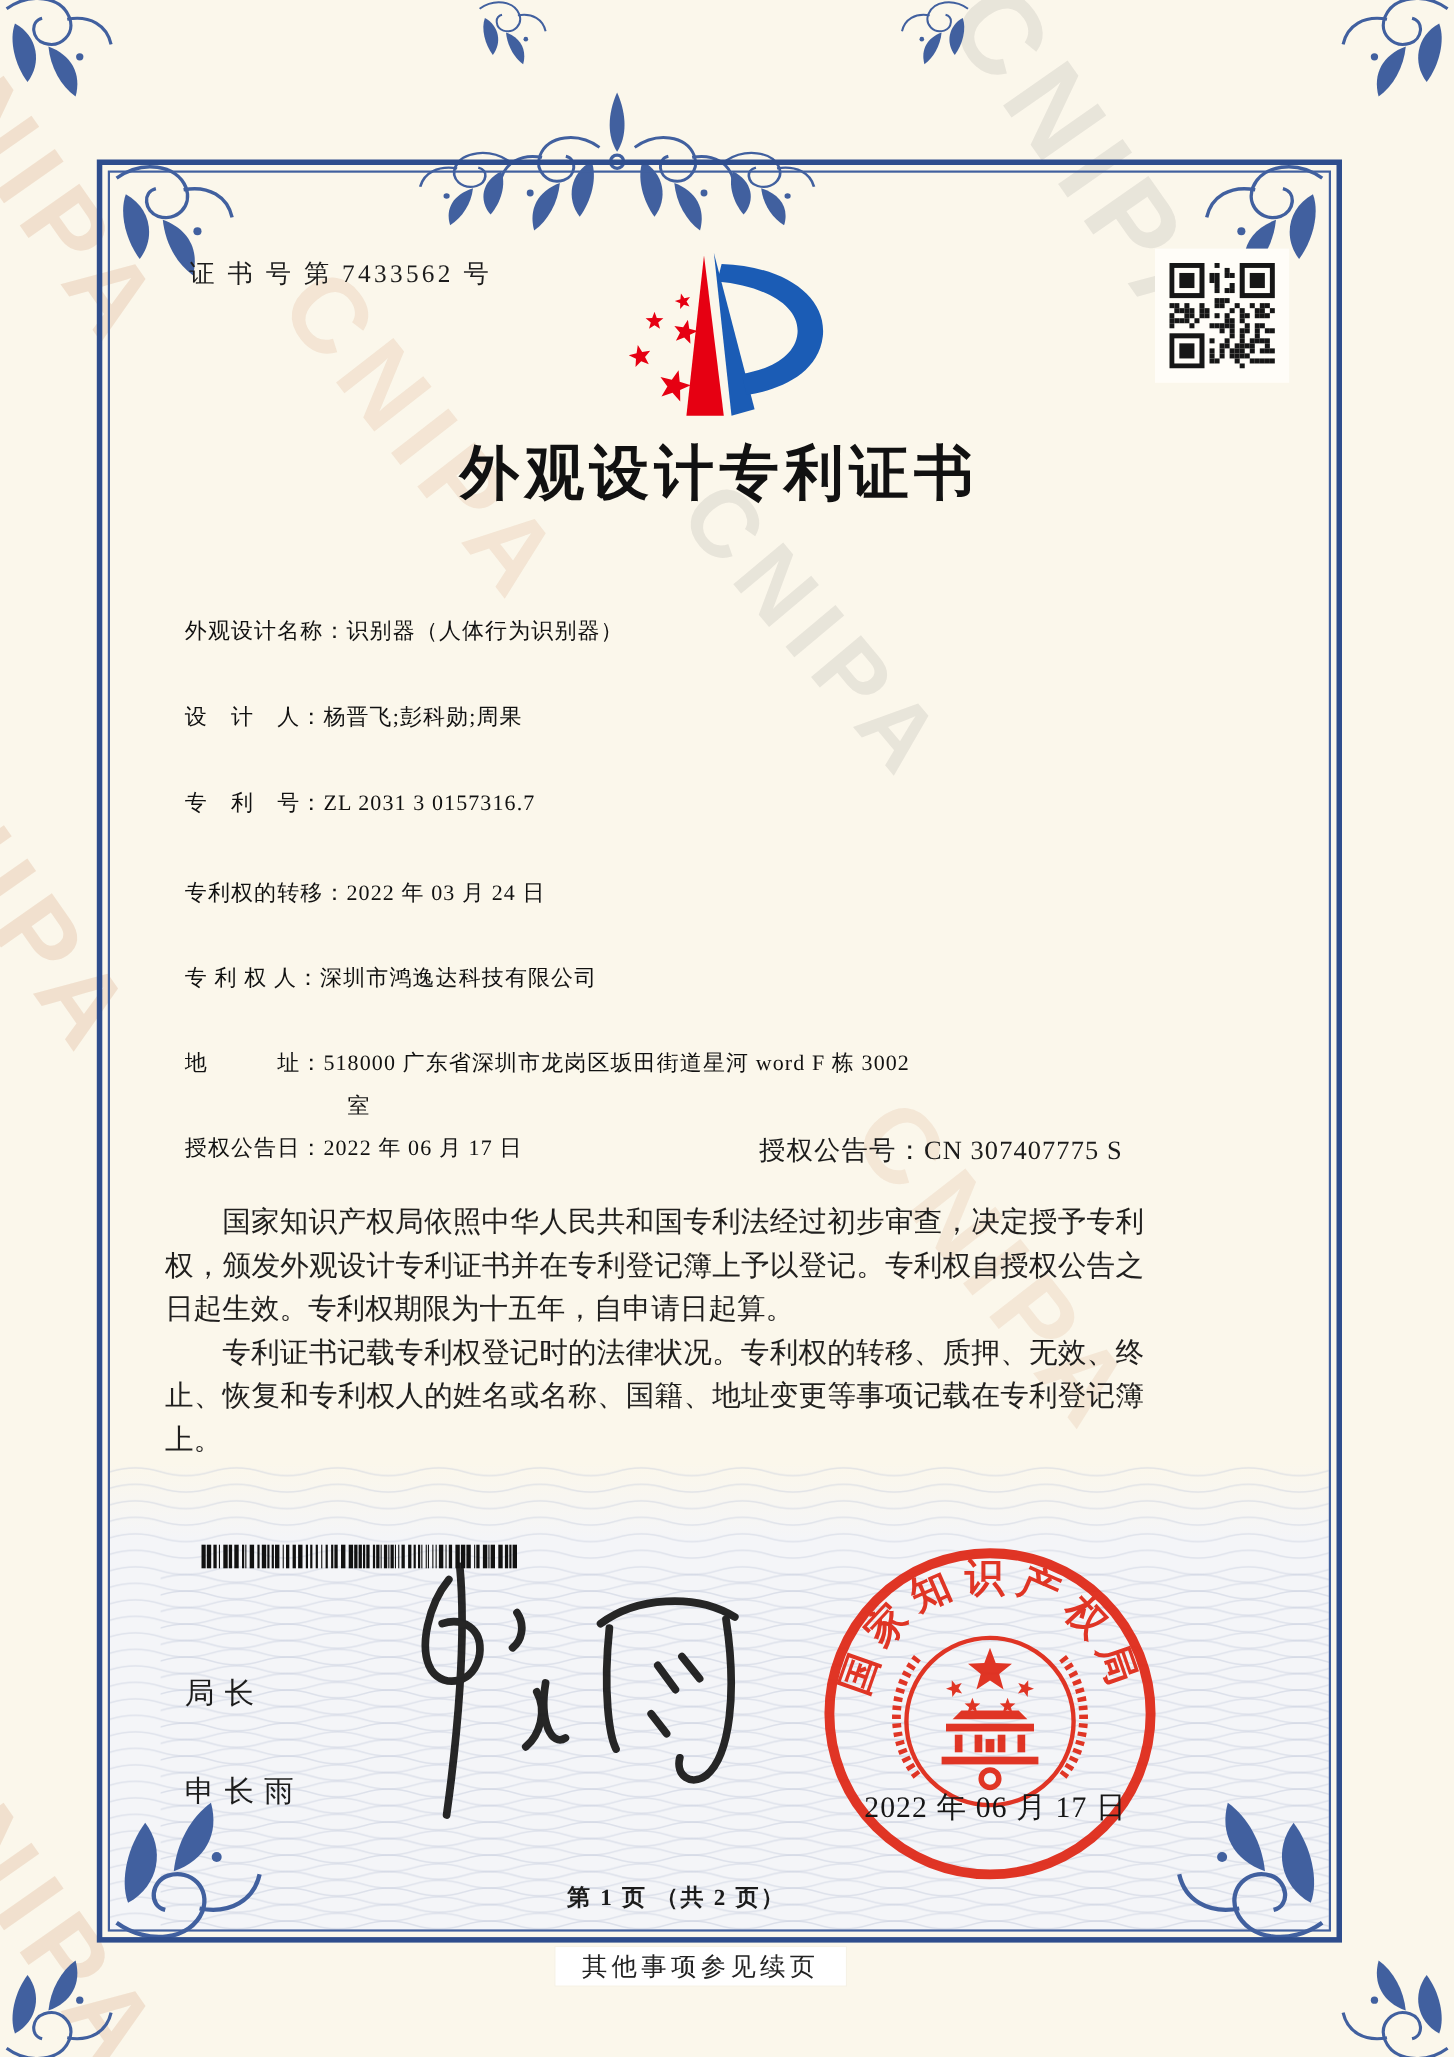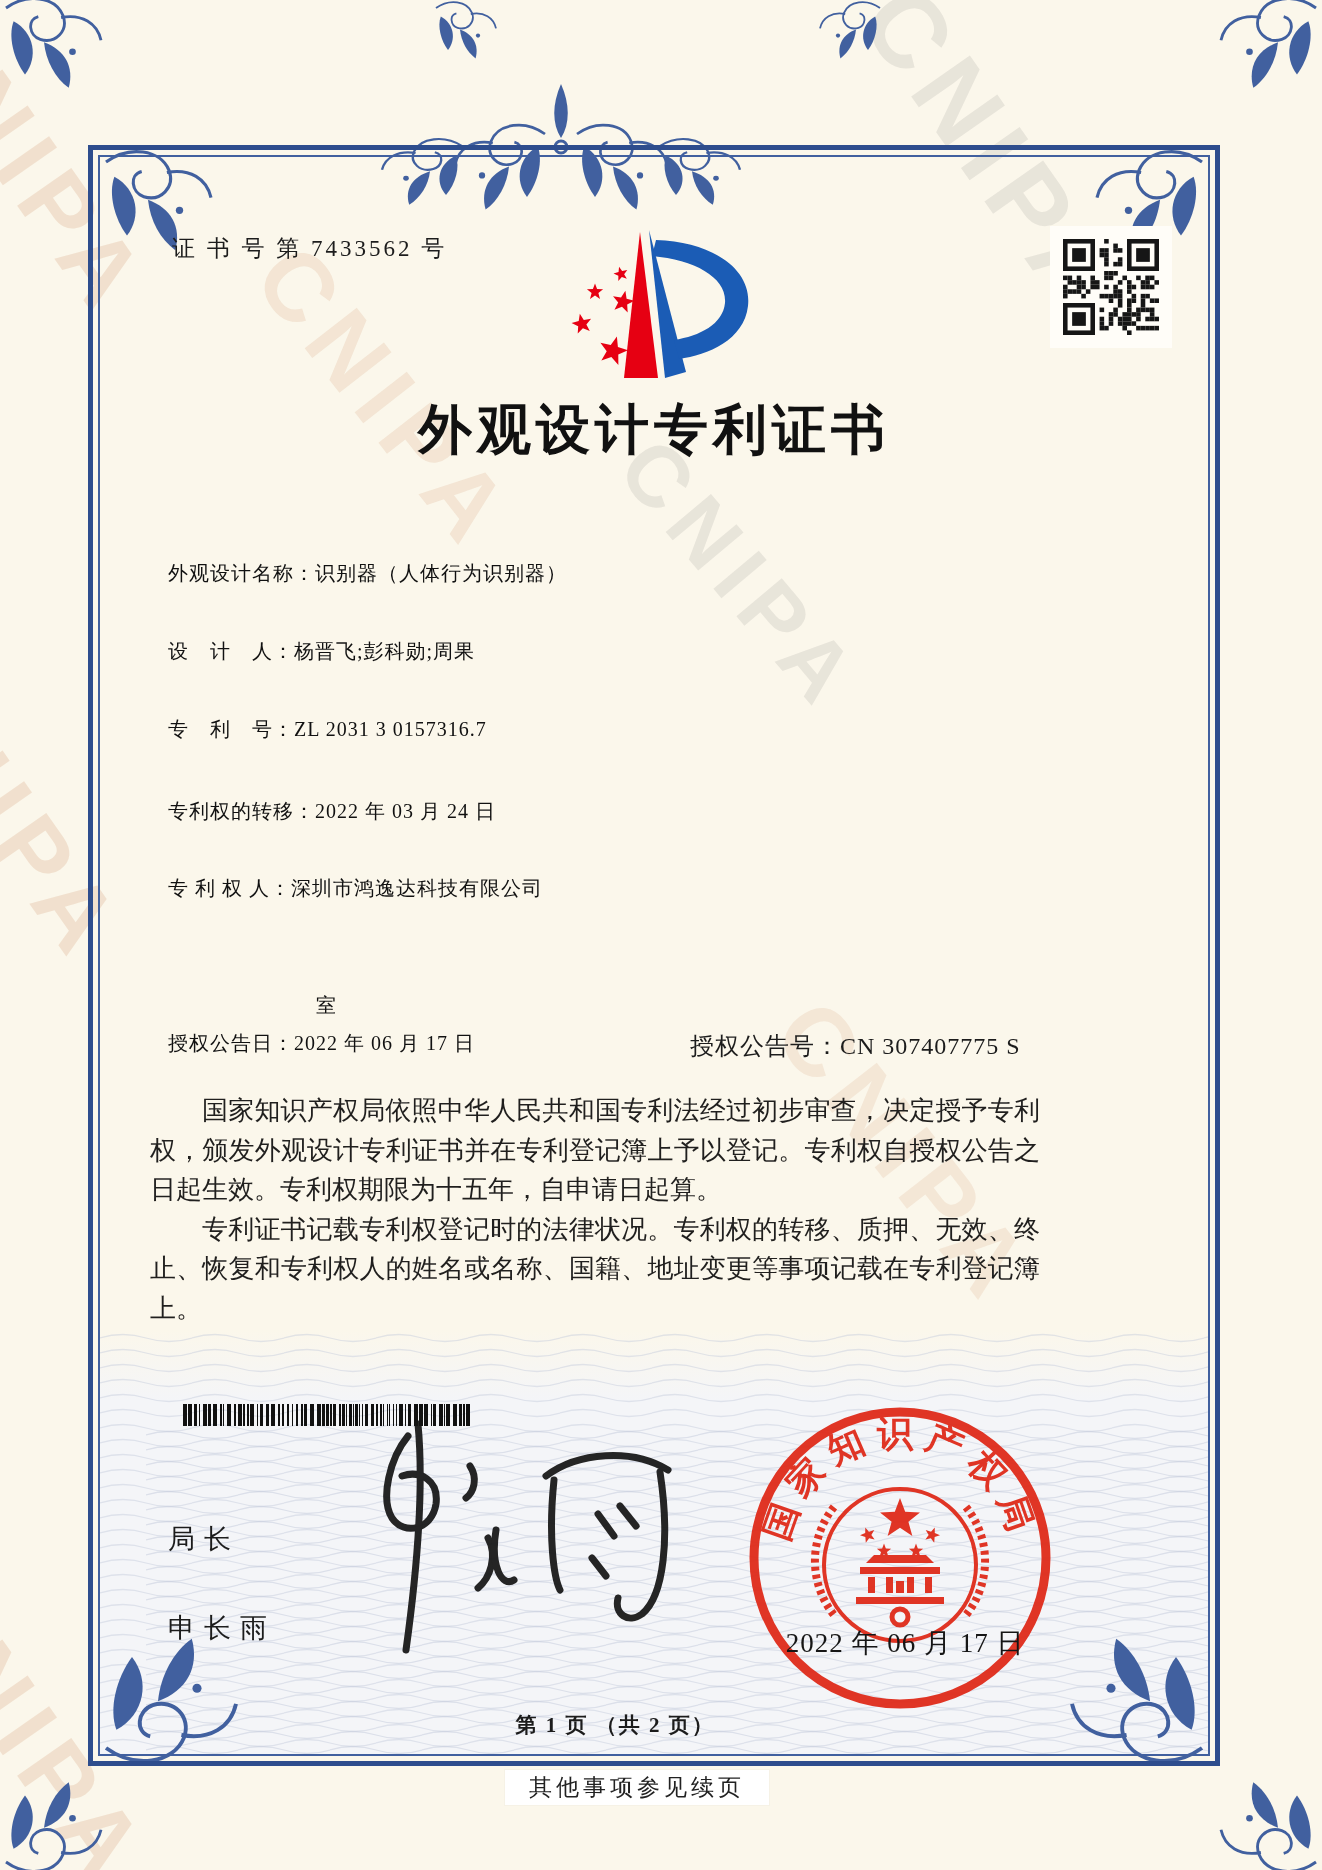--- a/index.html
+++ b/index.html
@@ -276,20 +276,23 @@
   </div>
   <div class="row" style="top:716px">
     <span class="lbl">专　利　号：</span><span class="val">ZL 2031 3 0157316.7</span>
   </div>
   <div class="row" style="top:798px">
     <span class="lbl">专利权的转移：</span><span class="val">2022 年 03 月 24 日</span>
   </div>
   <div class="row" style="top:875px">
     <span class="lbl">专 利 权 人：</span><span class="val">深圳市鸿逸达科技有限公司</span>
   </div>
+  <div class="row" style="top:953px">
+    <span class="lbl">地　　　址：</span><span class="val">518000 广东省深圳市龙岗区坂田街道星河 word F 栋 3002</span>
+  </div>
   <div class="row" style="top:992px;left:316px">
     <span class="val">室</span>
   </div>
   <div class="row" style="top:1030px">
     <span class="lbl">授权公告日：</span><span class="val">2022 年 06 月 17 日</span>
   </div>
   <div class="grant-right" style="top:1030px">
     <span class="lbl">授权公告号：</span><span class="val">CN 307407775 S</span>
   </div>
 

